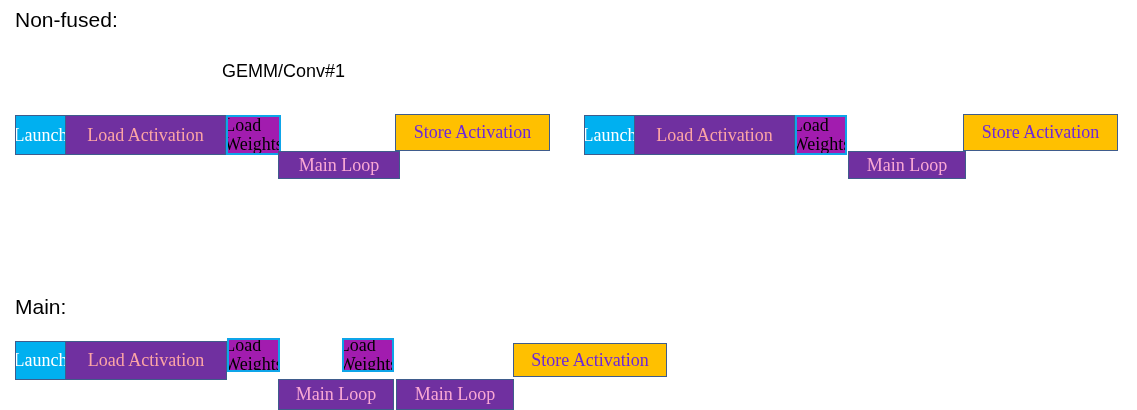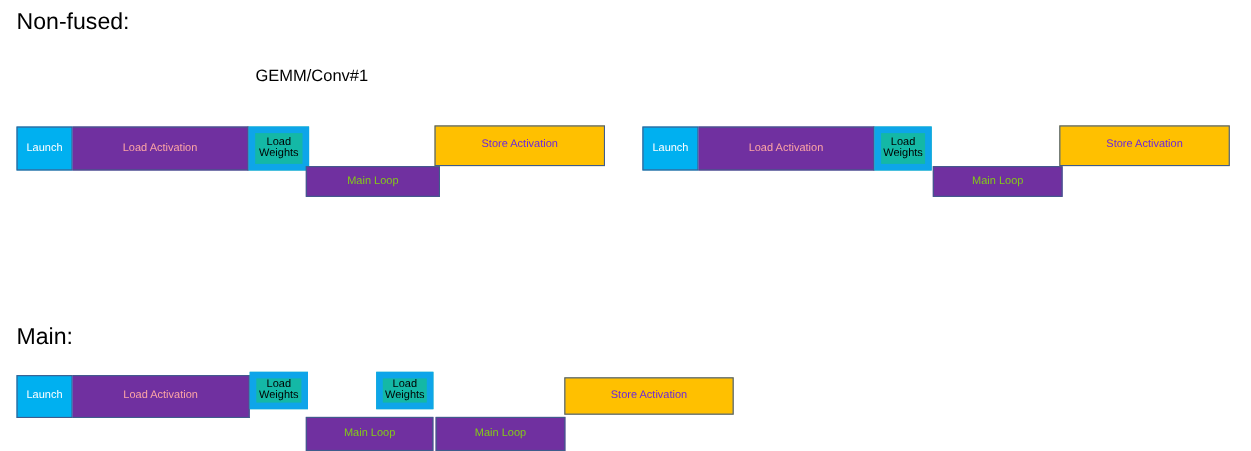--- a/index.html
+++ b/index.html
@@ -24,59 +24,59 @@
   .section-label {
     position: absolute;
     font-size: 21px;
     color: #000000;
     line-height: 1;
     white-space: nowrap;
     font-family: "Liberation Sans", sans-serif;
   }
   .group-title {
     position: absolute;
-    font-size: 15px;
+    font-size: 18px;
     color: #000000;
     line-height: 1;
     white-space: nowrap;
     text-align: center;
     font-family: "Liberation Sans", sans-serif;
   }
   .bar {
     position: absolute;
     box-sizing: border-box;
     display: flex;
     align-items: center;
     justify-content: center;
-    text-align: center;
-    font-size: 10px;
+    text-align: left;
+    font-size: 18px;
     line-height: 1.05;
     white-space: pre-line;
     overflow: hidden;
-    font-family: Liberation Sans, sans-serif;
+    font-family: Liberation Serif, serif;
   }
   .bar.launch {
     background: #00B0F0;
     color: #ffffff;
     border: 1px solid #3f5c8c;
   }
   .bar.load-activation {
     background: #7030A0;
     color: #fca5a5;
     border: 1px solid #3f5c8c;
     border-left: none;
   }
   .bar.load-weights {
-    background: #14b8a6;
+    background: #a21caf;
     color: #000000;
-    border: 6px solid #0ea5e9;
+    border: 2px solid #0ea5e9;
   }
   .bar.main-loop {
     background: #7030A0;
-    color: #84cc16;
+    color: #f9a8d4;
     border: 1px solid #3f5c8c;
   }
   .bar.store-activation {
     background: #FFC000;
     color: #6d28d9;
     border: 1px solid #3f5c8c;
   }
 </style>
 </head>
 <body>

